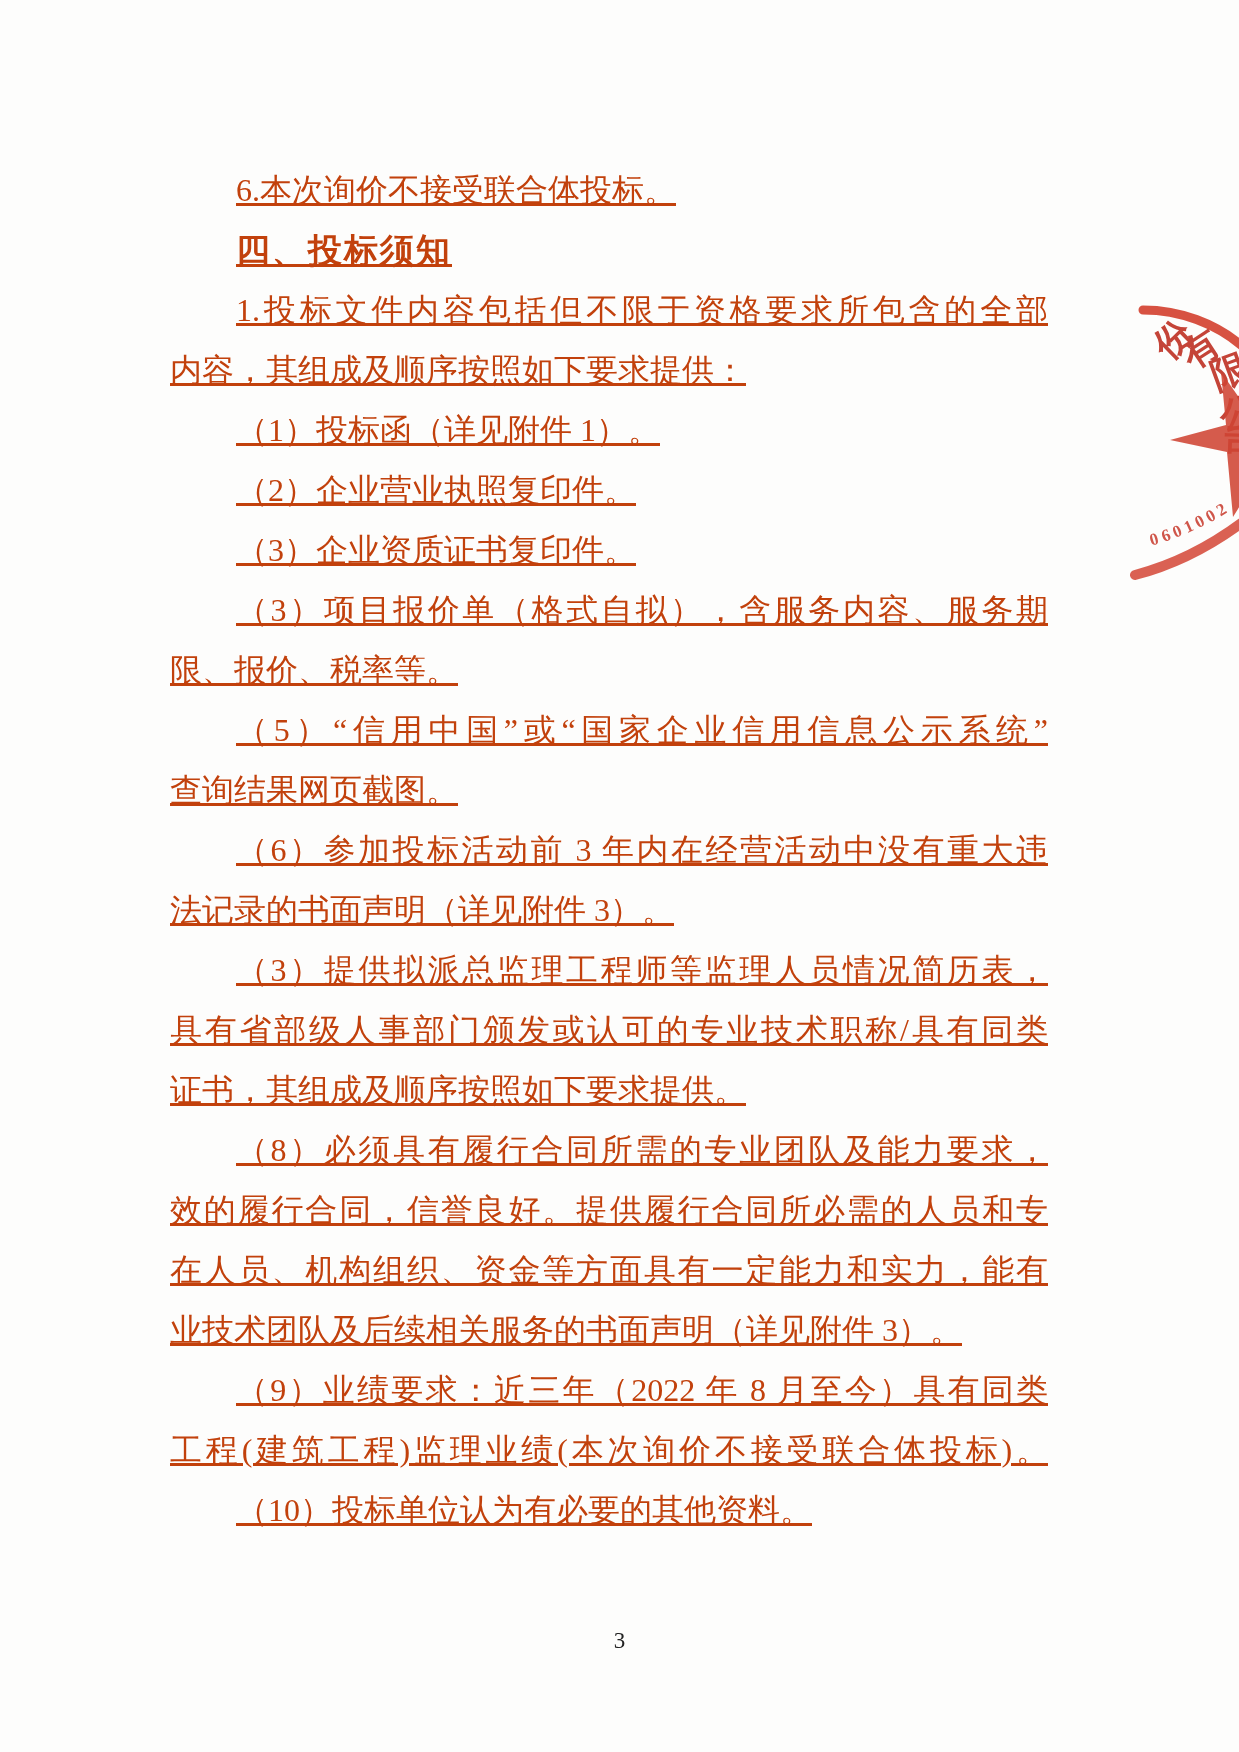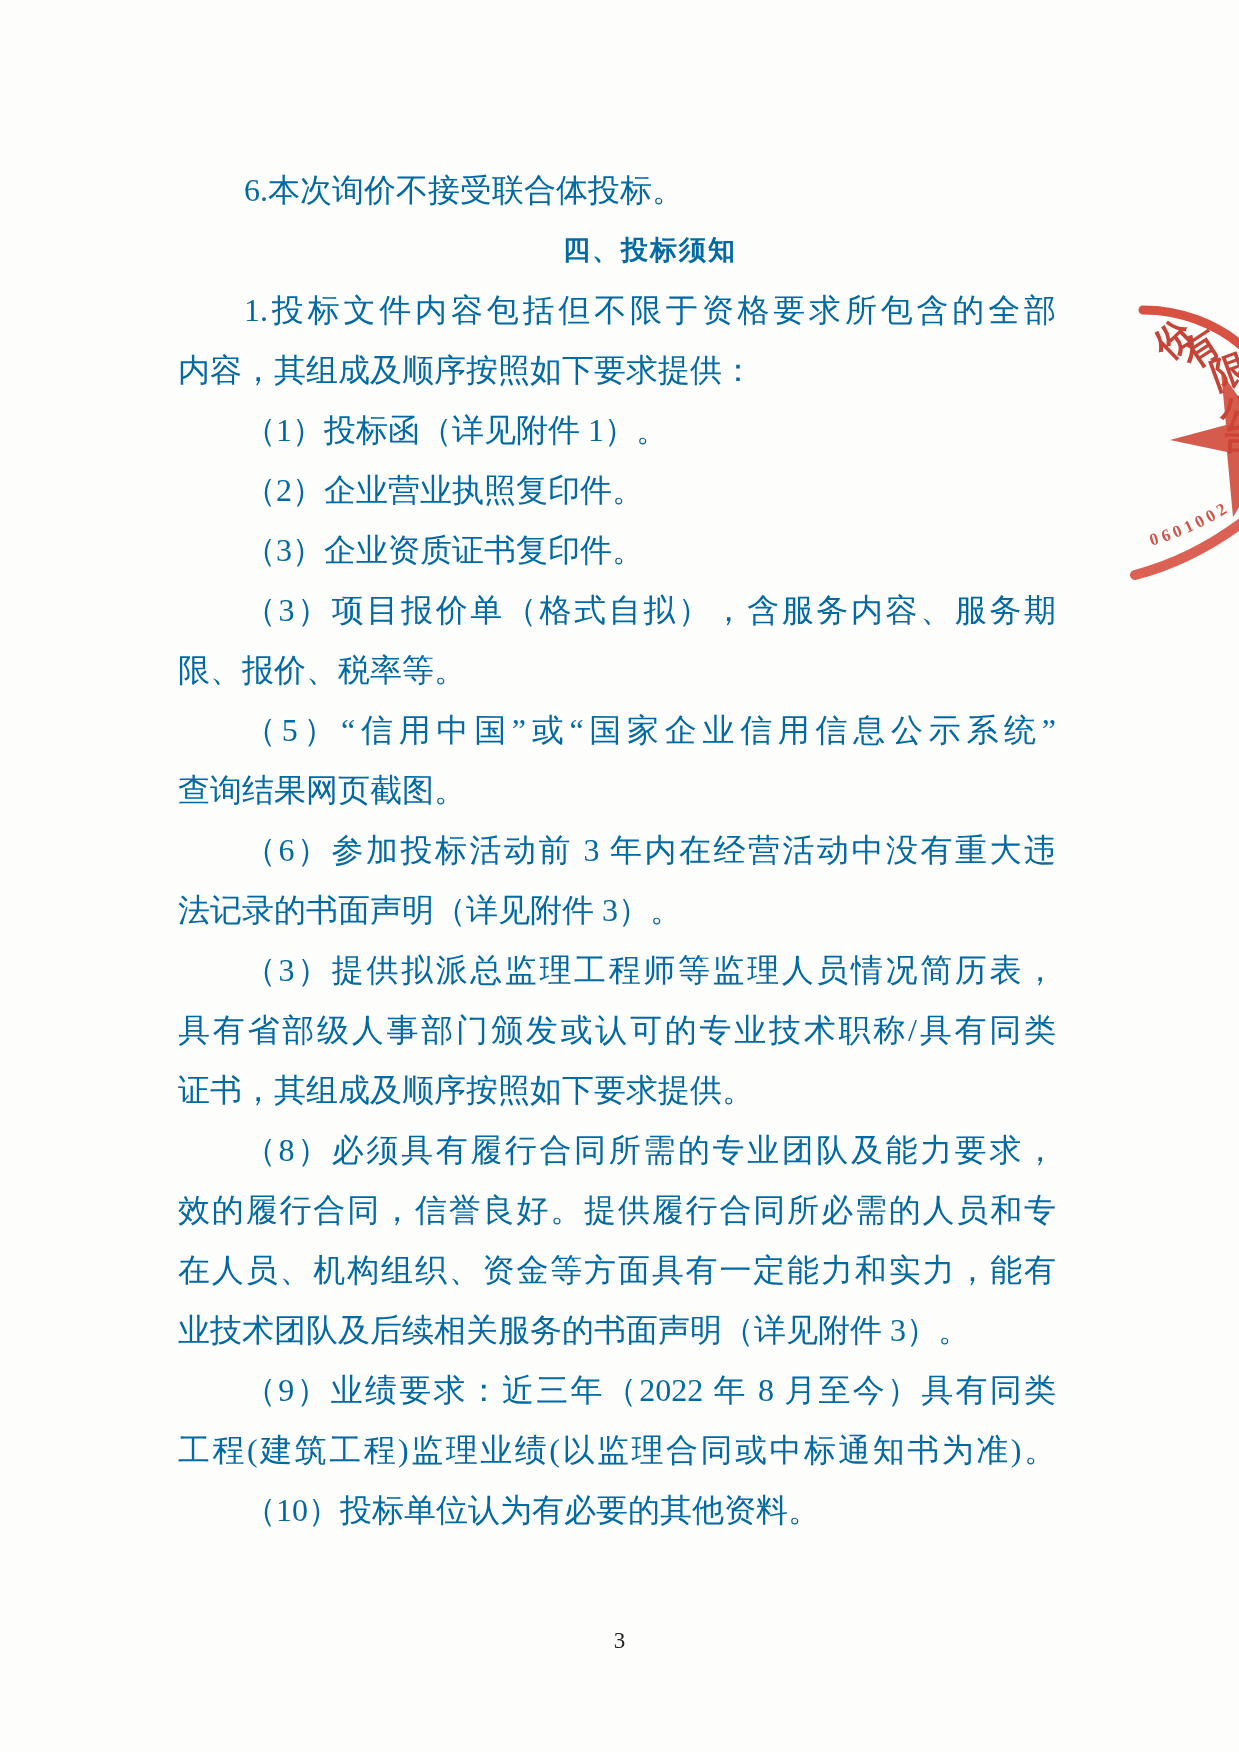--- a/index.html
+++ b/index.html
@@ -5,30 +5,30 @@
   html,body{margin:0;padding:0;background:#e8e8e8;}
   .page{
     position:relative;
     width:1239px;height:1752px;
     margin:0 auto;
     background:#fdfdfc;
     overflow:hidden;
     box-shadow:0 0 6px rgba(0,0,0,.25);
   }
   .doc{
-    position:absolute;left:178px;top:160px;width:878px;
+    position:absolute;left:170px;top:160px;width:878px;
     font-family:"Liberation Serif","DejaVu Serif",serif;
-    font-size:32px;line-height:60px;color:#0369a1;
+    font-size:32px;line-height:60px;color:#c2410c;text-decoration:underline;
   }
   .line{height:60px;overflow:hidden;text-align:left;white-space:nowrap;}
   .line.stretch{text-align:justify;text-align-last:justify;white-space:normal;}
   .line.indent{text-indent:66px;}
   .line.heading{
     font-family:"Liberation Sans","DejaVu Sans",sans-serif;
-    font-weight:bold;font-size:27px;letter-spacing:2px;text-align:center;
+    font-weight:bold;font-size:34px;letter-spacing:2px;
   }
   .footer{
     position:absolute;left:0;top:1628px;width:100%;
     text-align:center;
     font-family:"Liberation Serif","DejaVu Serif",serif;
     font-size:23px;color:#222;
   }
   .seal{position:absolute;left:1080px;top:240px;}
   .seal text{
     font-family:"Liberation Serif","DejaVu Serif",serif;
@@ -55,21 +55,21 @@
     <div class="line indent stretch">（6）参加投标活动前 3 年内在经营活动中没有重大违</div>
     <div class="line">法记录的书面声明（详见附件 3）。</div>
     <div class="line indent stretch">（3）提供拟派总监理工程师等监理人员情况简历表，</div>
     <div class="line stretch">具有省部级人事部门颁发或认可的专业技术职称/具有同类</div>
     <div class="line">证书，其组成及顺序按照如下要求提供。</div>
     <div class="line indent stretch">（8）必须具有履行合同所需的专业团队及能力要求，</div>
     <div class="line stretch">效的履行合同，信誉良好。提供履行合同所必需的人员和专</div>
     <div class="line stretch">在人员、机构组织、资金等方面具有一定能力和实力，能有</div>
     <div class="line">业技术团队及后续相关服务的书面声明（详见附件 3）。</div>
     <div class="line indent stretch">（9）业绩要求：近三年（2022 年 8 月至今）具有同类</div>
-    <div class="line stretch">工程(建筑工程)监理业绩(以监理合同或中标通知书为准)。</div>
+    <div class="line stretch">工程(建筑工程)监理业绩(本次询价不接受联合体投标)。</div>
     <div class="line indent">（10）投标单位认为有必要的其他资料。</div>
   </div>
 
   <svg class="seal" width="159" height="380" viewBox="1080 240 159 380">
 
     <path d="M 1143 310 A 155 155 0 0 1 1297 448" fill="none" stroke="#d13a28" stroke-width="9" stroke-linecap="round" opacity="0.88"></path>
 
     <g fill="#c03528" font-size="37" opacity="0.92" text-anchor="middle">
       <text x="1172" y="352" transform="rotate(-44 1172 338)">份</text>
       <text x="1200" y="362" transform="rotate(-33 1200 348)">有</text>

